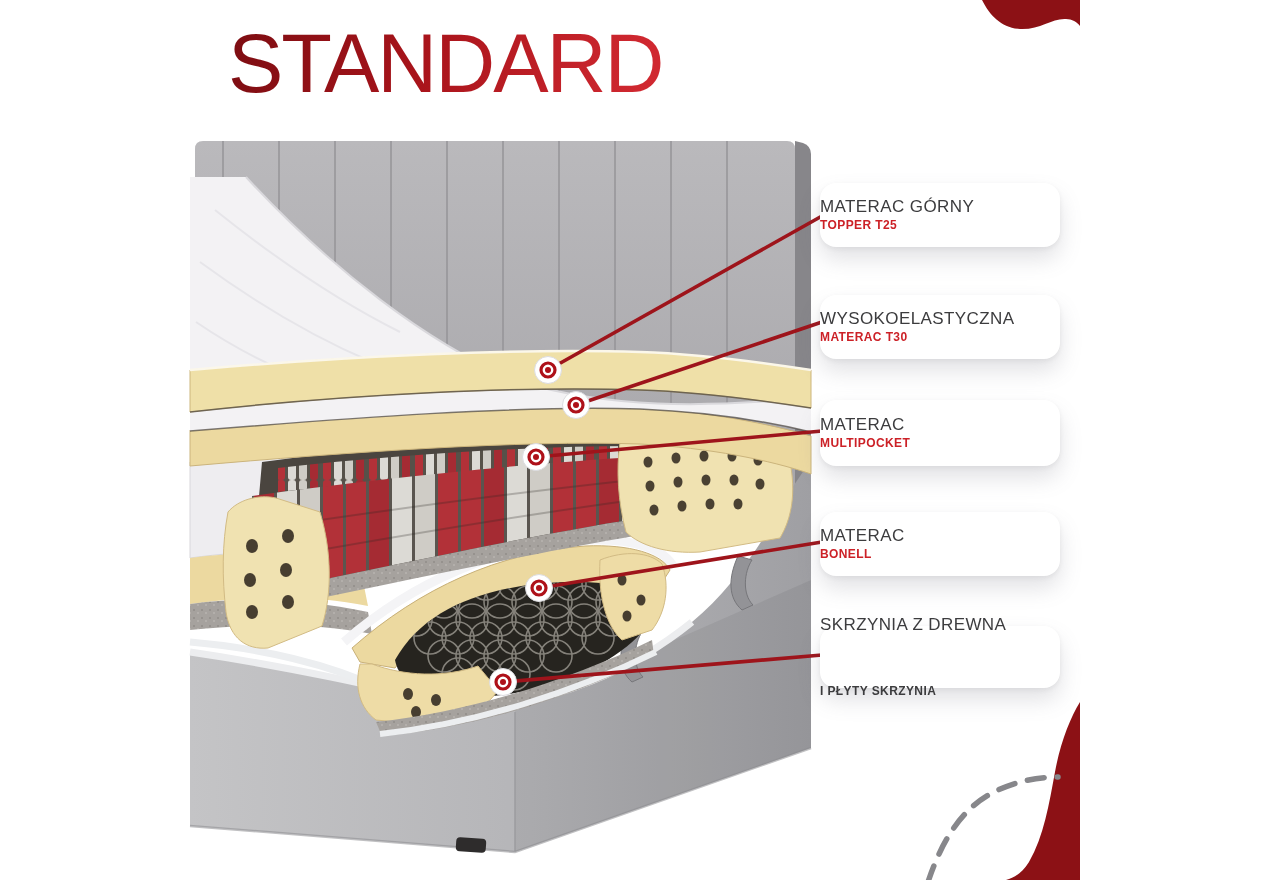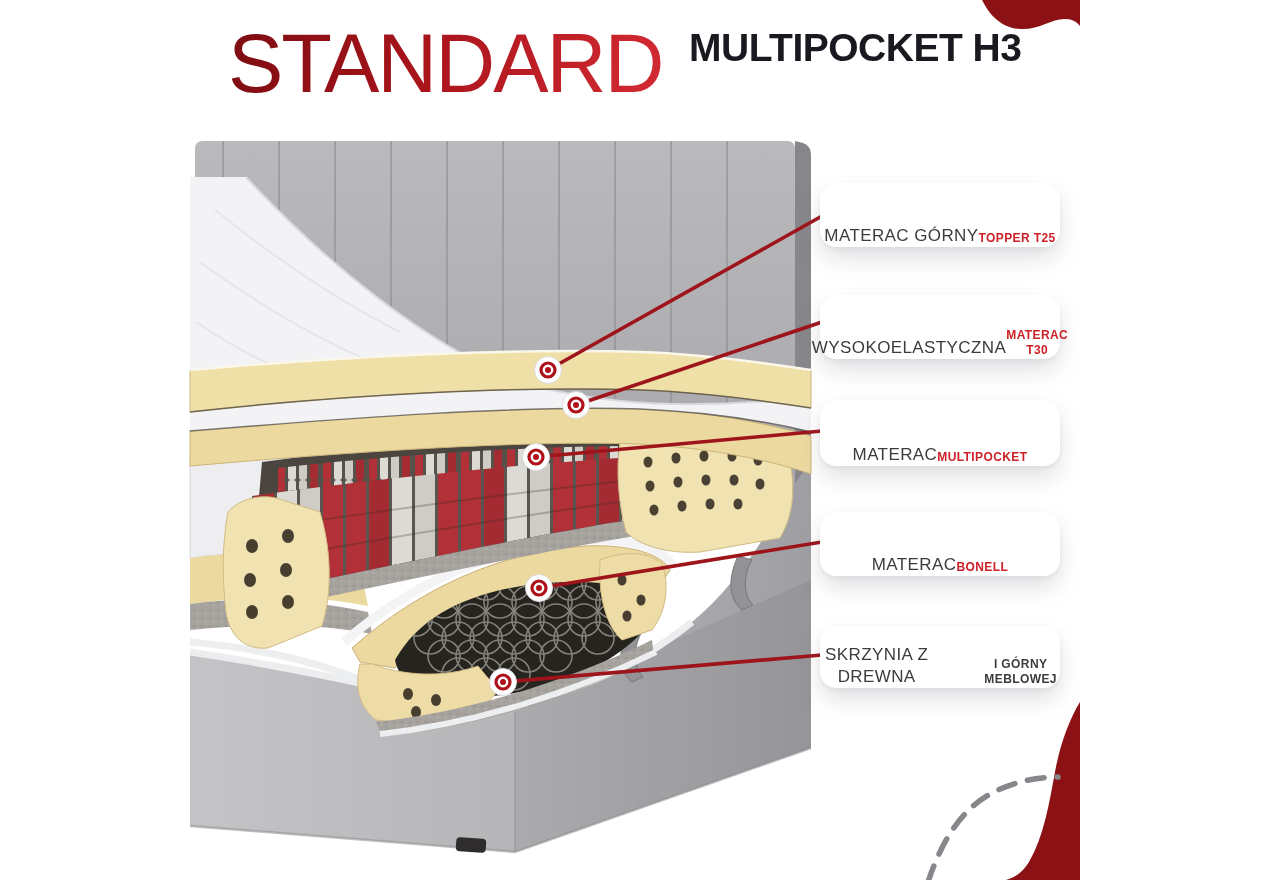--- a/index.html
+++ b/index.html
@@ -24,21 +24,21 @@
     left:689px;top:27px;
     font-size:39px;font-weight:bold;letter-spacing:-0.5px;line-height:1.07;
     color:#19191f;white-space:nowrap;
   }
 
   
   .card{
     position:absolute;left:820px;width:240px;
     background:#ffffff;border-radius:16px;
     box-shadow:0 12px 22px rgba(110,110,125,.20), 0 2px 5px rgba(0,0,0,.06);
-    display:flex;flex-direction:row;align-items:flex-end;justify-content:center;
+    display:flex;flex-direction:column;align-items:flex-start;justify-content:center;
     text-align:center;z-index:2;
   }
   .card .l1{font-size:17px;font-weight:normal;color:#3c3c3e;letter-spacing:.4px;line-height:1.3;}
   .card .l2{font-size:12px;font-weight:bold;color:#cc2127;letter-spacing:.4px;line-height:1.3;}
   .card .l2.dark{color:#3c3c3e;}
   #card1{top:183px;height:64px;}
   #card2{top:295px;height:64px;}
   #card3{top:400px;height:66px;}
   #card4{top:512px;height:64px;}
   #card5{top:626px;height:62px;gap:48px;}
@@ -284,35 +284,34 @@
     </g>
   </g>
 
   <path d="M982,0 C990,16 1002,28 1020,29 C1040,30 1052,18 1066,19 C1072,19 1077,22 1080,26 L1080,0 Z" fill="#8c1115"></path>
   <path d="M1080,702 C1070,718 1060,744 1055,772 C1049,804 1044,836 1029,862 C1022,873 1014,878 1006,880 L1080,880 Z" fill="#8c1115"></path>
   <path d="M928,882 C942,840 962,808 994,792 C1016,781 1038,777 1058,777" fill="none" stroke="#87878b" stroke-width="5.5" stroke-linecap="round" stroke-dasharray="17 13"></path>
 </svg>
 
 <div class="overlay title-main">STANDARD</div>
 <div class="overlay title-sub">
-  <div>MULTIPOCKET H3</div>
 </div>
 
 <div class="card" id="card1">
   <div class="l1">MATERAC GÓRNY</div>
   <div class="l2">TOPPER T25</div>
 </div>
 <div class="card" id="card2">
   <div class="l1">WYSOKOELASTYCZNA</div>
   <div class="l2">MATERAC T30</div>
 </div>
 <div class="card" id="card3">
   <div class="l1">MATERAC</div>
   <div class="l2">MULTIPOCKET</div>
 </div>
 <div class="card" id="card4">
   <div class="l1">MATERAC</div>
   <div class="l2">BONELL</div>
 </div>
 <div class="card" id="card5">
   <div class="l1">SKRZYNIA Z DREWNA</div>
-  <div class="l2 dark">I GÓRNY MEBLOWEJ</div>
+  <div class="l2 dark">I PŁYTY SKRZYNIA</div>
 </div>
 
 </body></html>

